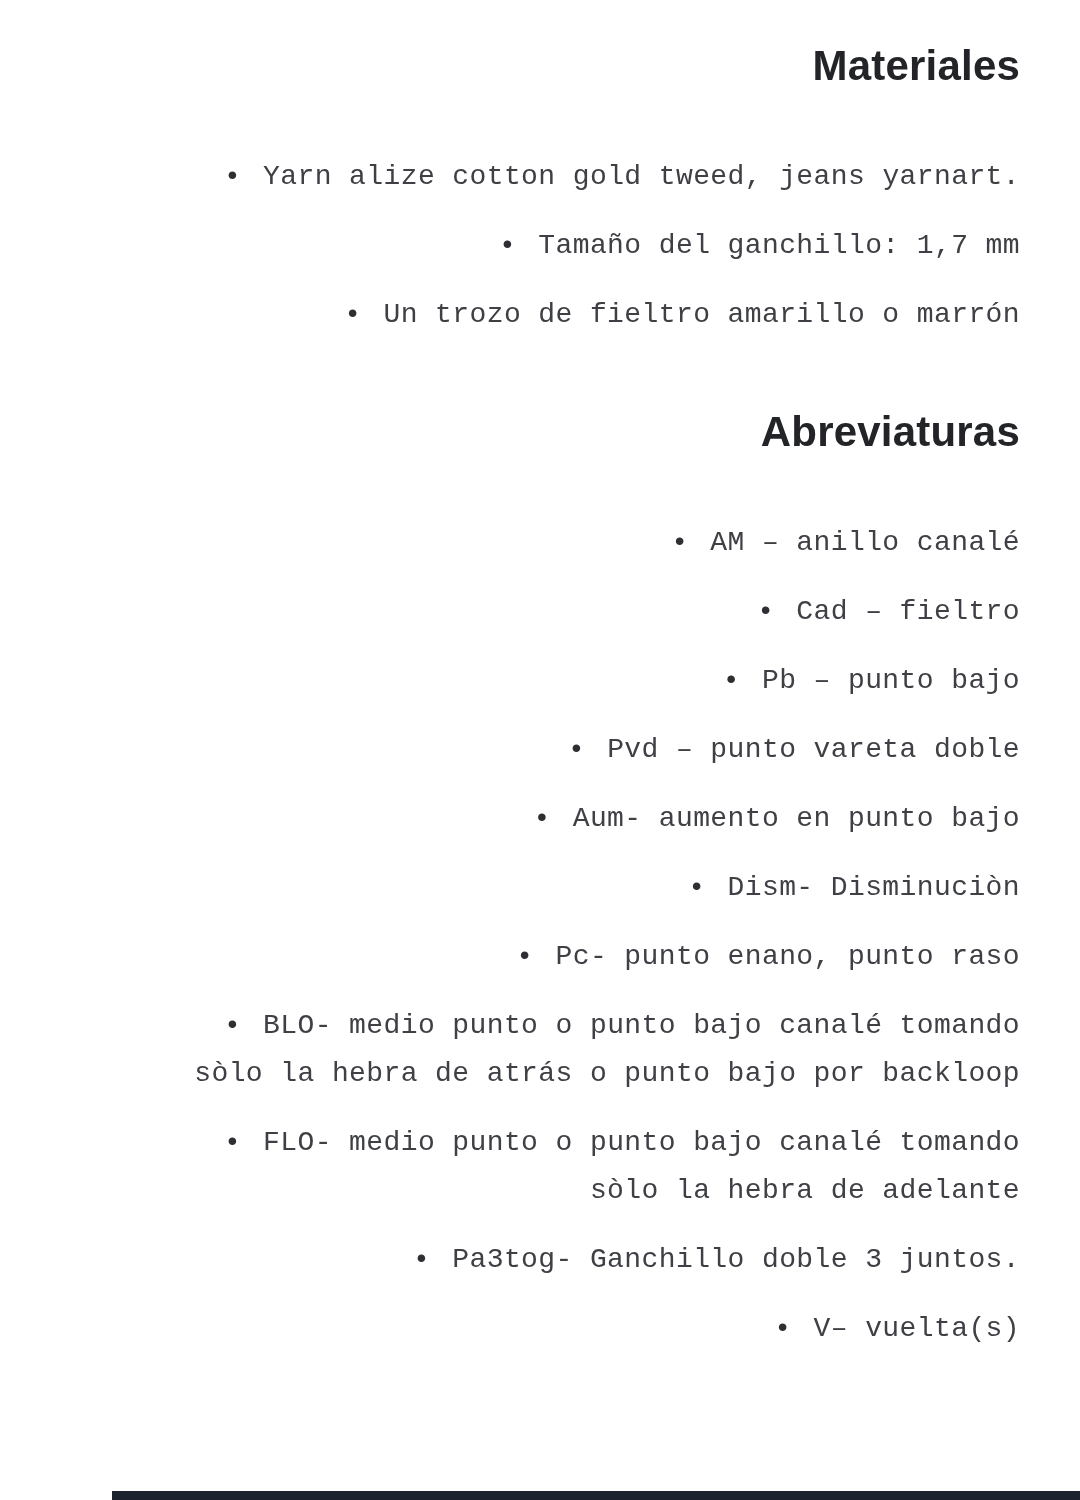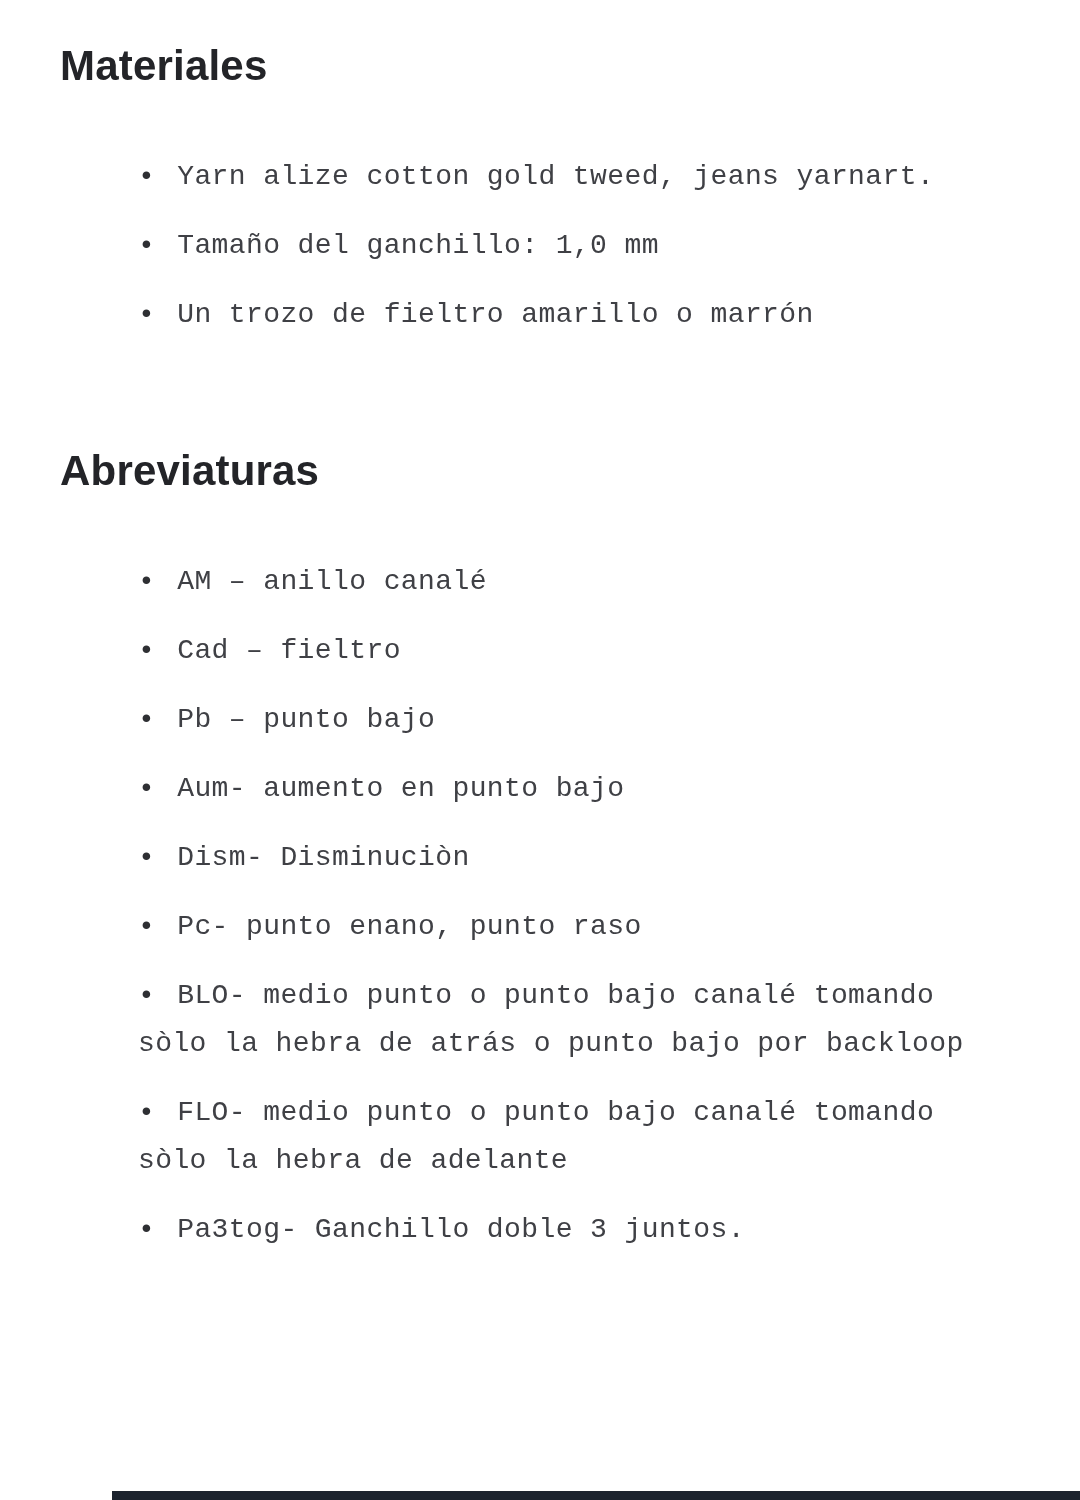--- a/index.html
+++ b/index.html
@@ -11,34 +11,35 @@
     overflow: hidden;
     font-family: "Liberation Sans", sans-serif;
   }
   .page {
     position: relative;
     width: 1080px;
     height: 1500px;
     background: #ffffff;
     padding: 0 60px;
     box-sizing: border-box;
+    text-align: right;
   }
   h2.doc-heading {
     margin: 0;
     font-size: 42px;
     line-height: 1.0;
     font-weight: bold;
     color: #232428;
     letter-spacing: 0.2px;
   }
   h2.doc-heading.first {
     padding-top: 45px;
   }
   h2.doc-heading.second {
-    margin-top: 111px;
+    margin-top: 72px;
   }
   ul.doc-list {
     list-style: none;
     margin: 66px 0 0 0;
     padding: 0;
     font-family: Liberation Mono, monospace;
   }
   ul.doc-list li {
     margin: 0 0 21px 78px;
     font-size: 28px;
@@ -63,35 +64,37 @@
 </style>
 </head>
 <body>
 
 <main class="page">
 
   <section>
     <h2 class="doc-heading first">Materiales</h2>
     <ul class="doc-list">
       <li><span>Yarn alize cotton gold tweed, jeans yarnart.</span></li>
-      <li><span>Tamaño del ganchillo: 1,0 mm</span></li>
+      <li><span>Tamaño del ganchillo: 1,7 mm</span></li>
       <li><span>Un trozo de fieltro amarillo o marrón</span></li>
     </ul>
   </section>
 
   <section>
     <h2 class="doc-heading second">Abreviaturas</h2>
     <ul class="doc-list">
       <li><span>AM – anillo canalé</span></li>
       <li><span>Cad – fieltro</span></li>
       <li><span>Pb – punto bajo</span></li>
+      <li><span>Pvd – punto vareta doble</span></li>
       <li><span>Aum- aumento en punto bajo</span></li>
       <li><span>Dism- Disminuciòn</span></li>
       <li><span>Pc- punto enano, punto raso</span></li>
       <li><span>BLO- medio punto o punto bajo canalé tomando sòlo la hebra de atrás o punto bajo por backloop</span></li>
       <li><span>FLO- medio punto o punto bajo canalé tomando sòlo la hebra de adelante</span></li>
       <li><span>Pa3tog- Ganchillo doble 3 juntos.</span></li>
+      <li><span>V– vuelta(s)</span></li>
     </ul>
   </section>
 
   <div class="bottom-bar"></div>
 
 </main>
 
 </body></html>

